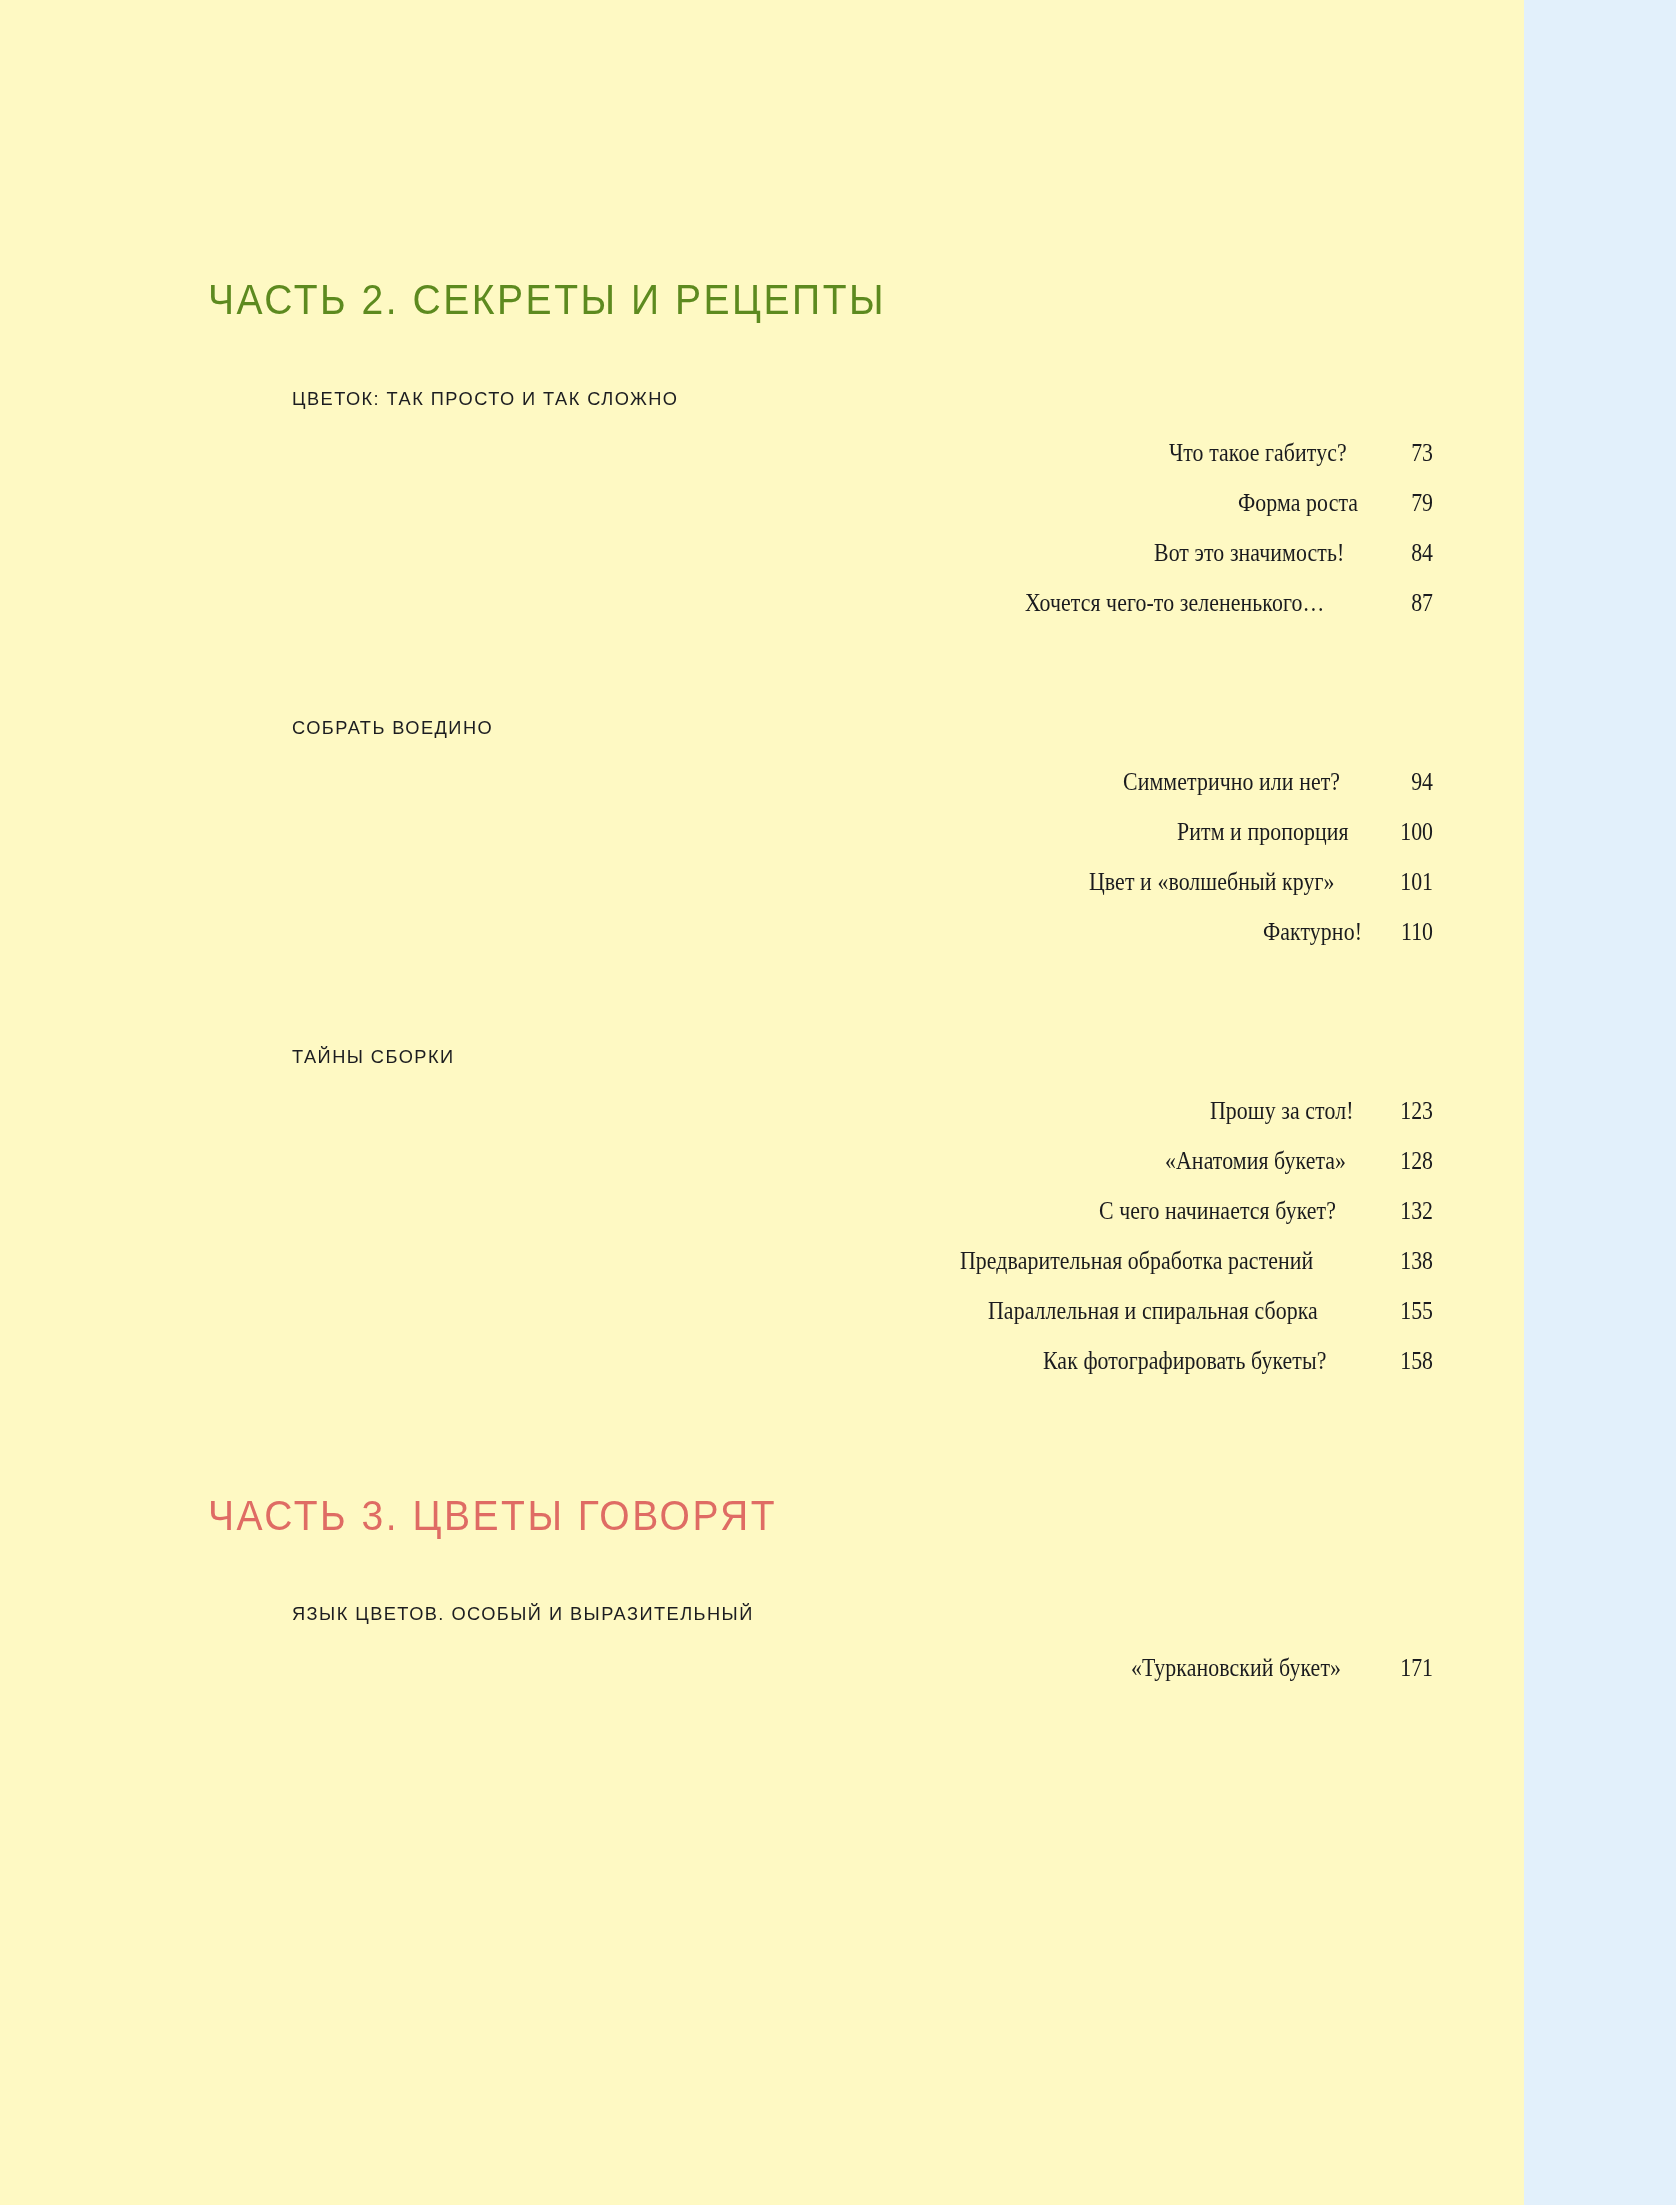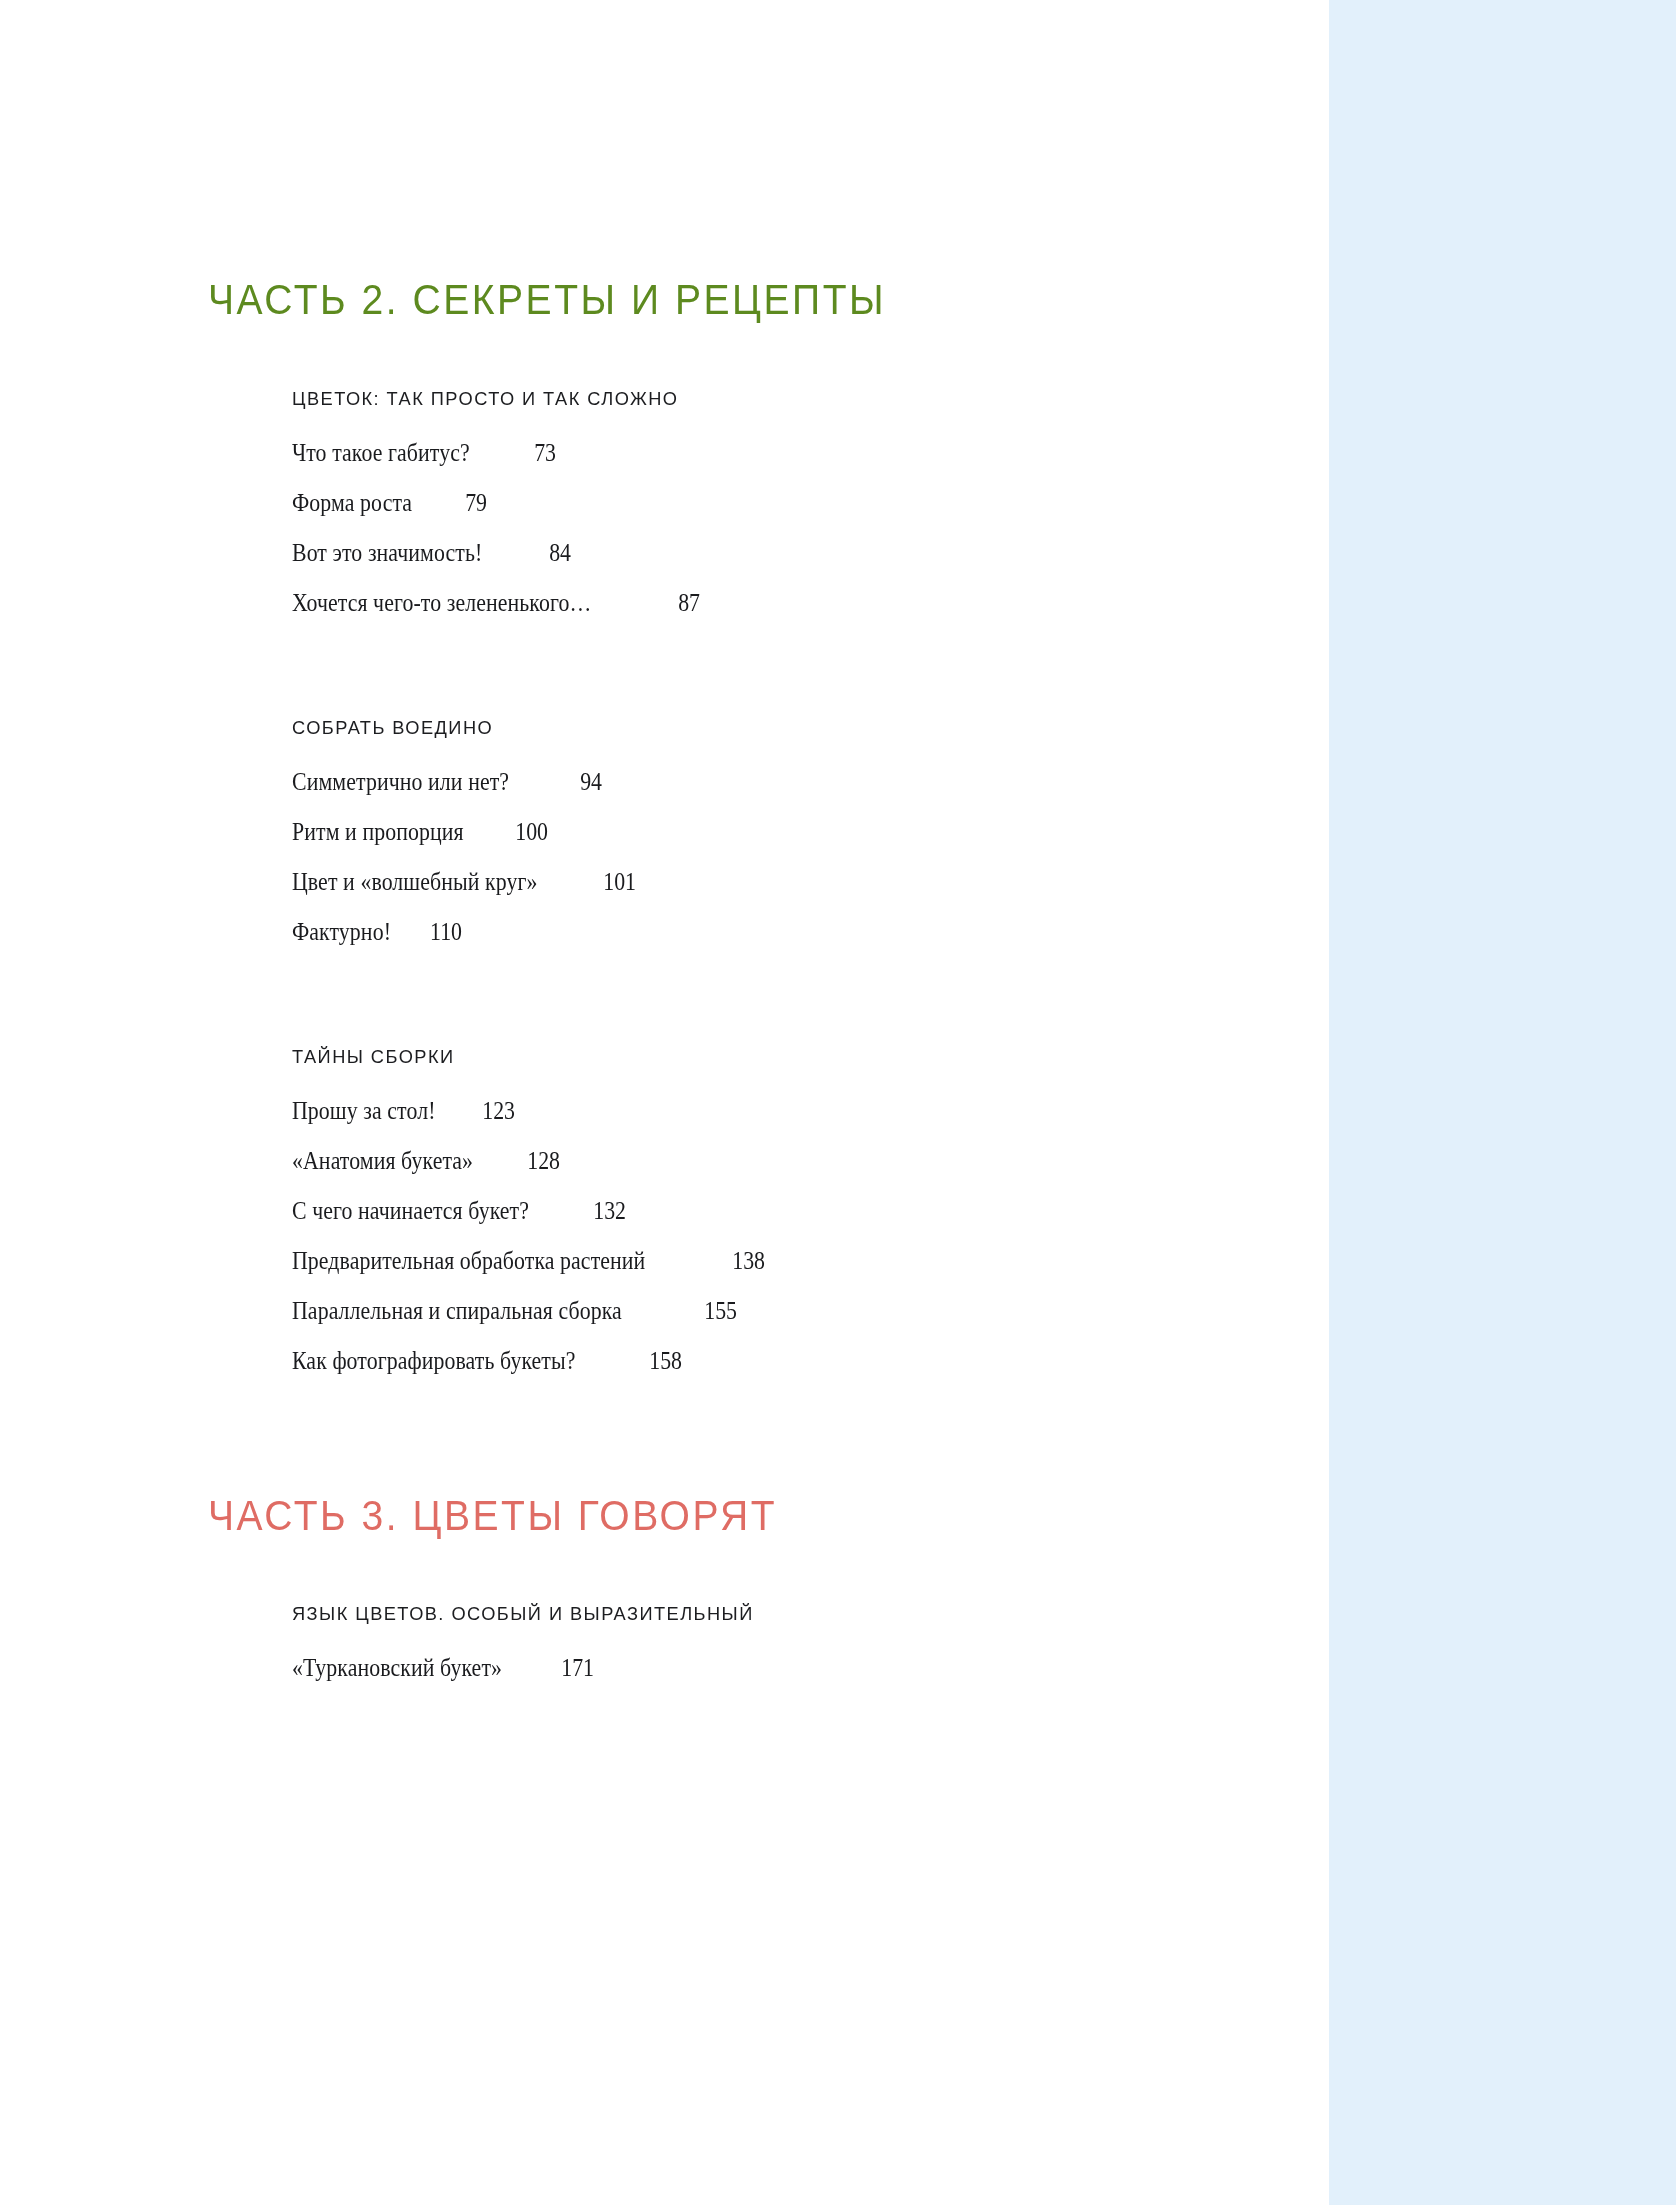--- a/index.html
+++ b/index.html
@@ -9,23 +9,23 @@
   body {
     width: 1677px;
     height: 2205px;
     background: #e2f0fb;
     font-family: "Liberation Sans", sans-serif;
     overflow: hidden;
   }
 
   .page {
     position: relative;
-    width: 1329px;
+    width: 1524px;
     height: 2205px;
-    background: #ffffff;
+    background: #fef9c3;
     box-sizing: border-box;
   }
 
   .toc {
     position: absolute;
     left: 208px;
     top: 278px;
     width: 1225px;
   }
 
@@ -73,21 +73,21 @@
 
   
   .entries {
     list-style: none;
     margin: 0;
     padding: 0;
   }
   .entry {
     display: flex;
     align-items: baseline;
-    justify-content: flex-start;
+    justify-content: flex-end;
     height: 50px;
   }
   .entry-title,
   .entry-page {
     font-family: "Liberation Serif", "DejaVu Serif", serif;
     font-size: 26px;
     line-height: 1;
     color: #1a1b1e;
     white-space: nowrap;
   }

